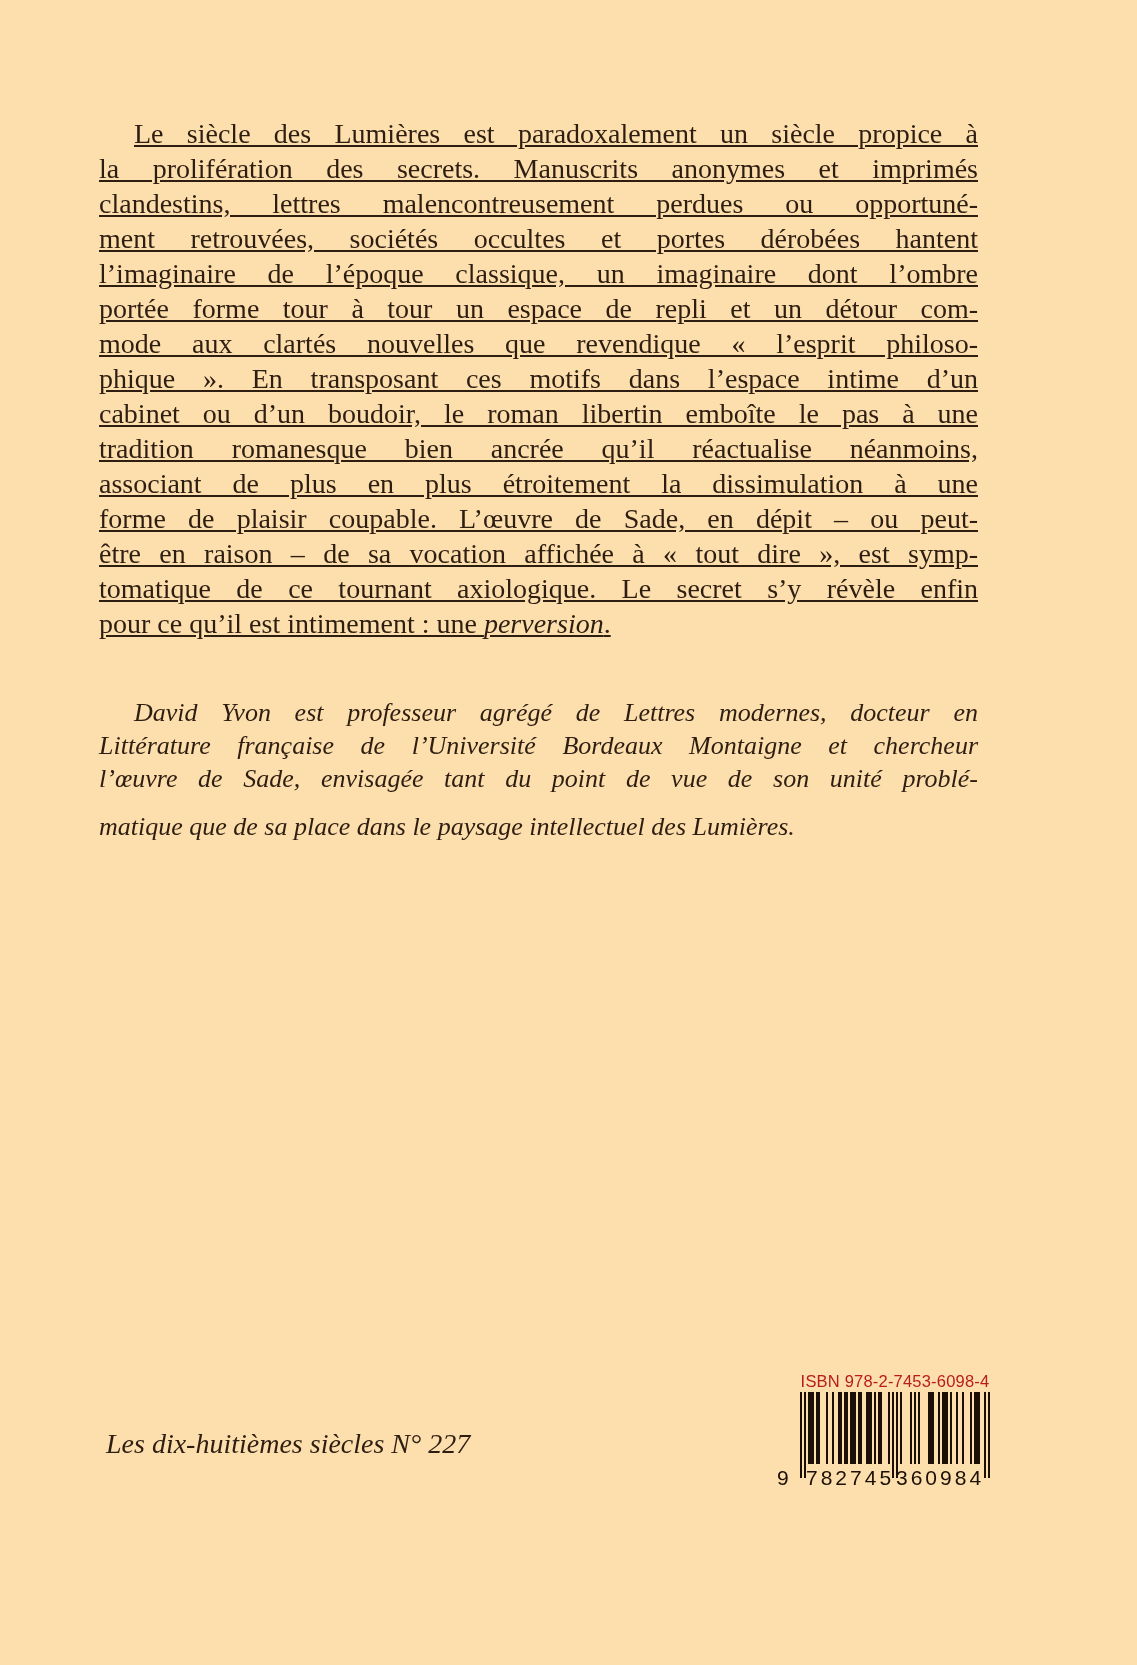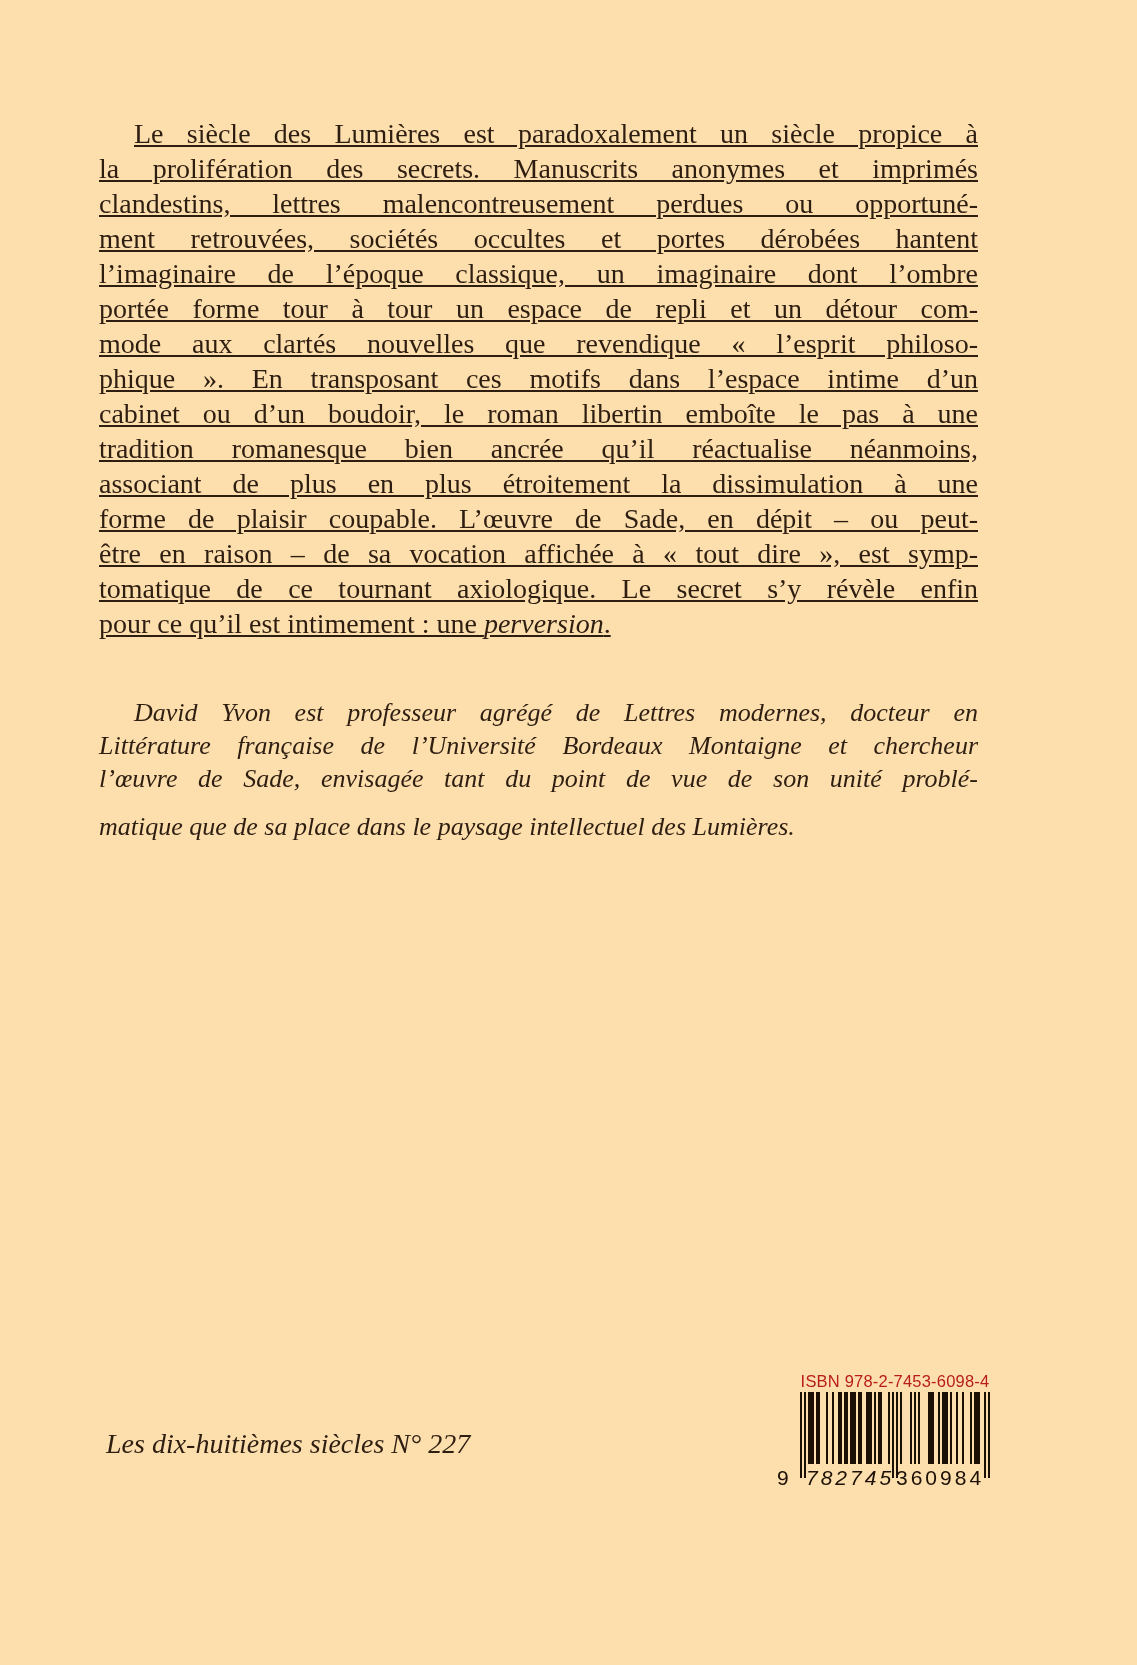--- a/index.html
+++ b/index.html
@@ -53,21 +53,21 @@
   }
   .bars{
     position:absolute;left:25px;top:20px;
   }
   .bc-digits{
     position:absolute;top:94px;
     font-family:"Liberation Sans", sans-serif;
     font-size:21px;color:#1C1006;
   }
   .bc-lead{ left:2px; }
-  .bc-left{ left:31px;width:88px;text-align:right;letter-spacing:3px;font-style:italic; }
+  .bc-left{ left:31px;width:88px;text-align:right;letter-spacing:3px; }
   .bc-right{ left:121px;width:88px;text-align:right;letter-spacing:3px; }
 </style>
 </head>
 <body>
 
 <div class="page">
 
   <div class="synopsis">
     <div class="line first">Le siècle des Lumières est paradoxalement un siècle propice à</div>
     <div class="line">la prolifération des secrets. Manuscrits anonymes et imprimés</div>

